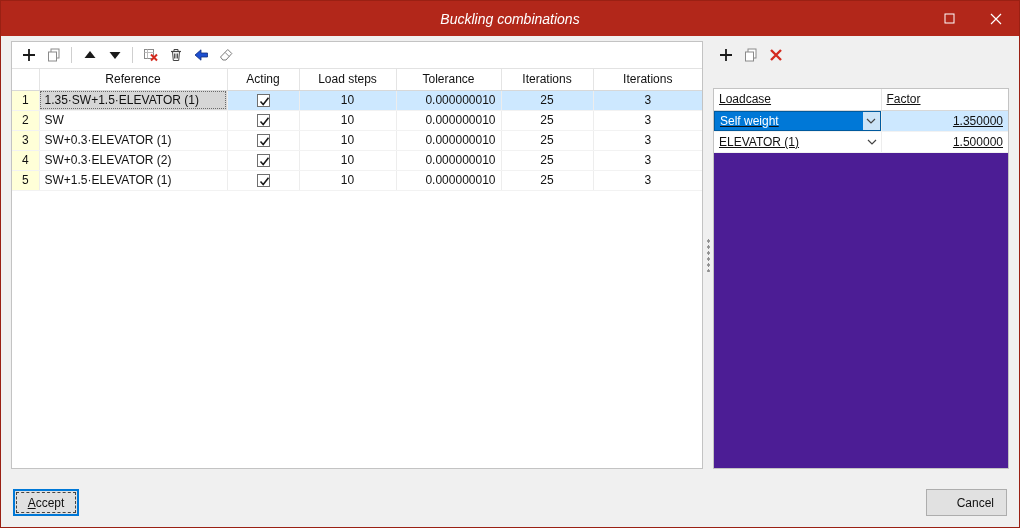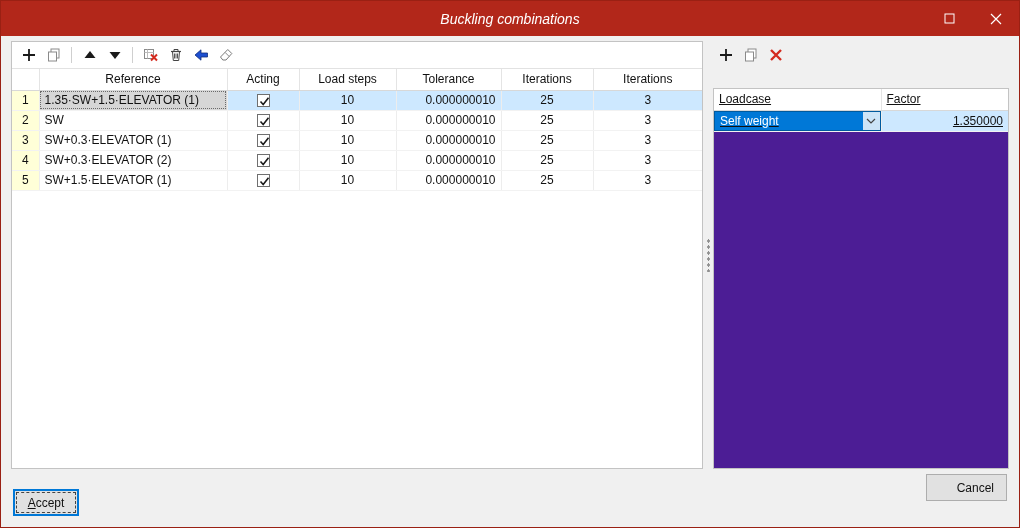--- a/index.html
+++ b/index.html
@@ -75,21 +75,21 @@
     position:absolute; height:27px; background:#e1e1e1; border:1px solid #adadad;
     font-family:"Liberation Sans", sans-serif; font-size:12px; color:#111;
     display:flex; align-items:center; justify-content:center; padding:0 12px;
   }
   .btn.accept {
     left:12px; bottom:11px; min-width:66px;
     border:1px solid #0078d7; box-shadow:inset 0 0 0 1px #0078d7;
     outline:1px dashed #444; outline-offset:-4px;
   }
   .btn.accept .u { text-decoration:underline; }
-  .btn.cancel { right:12px; bottom:26px; min-width:62px;padding-left:30px; }
+  .btn.cancel { right:12px; bottom:11px; min-width:62px;padding-left:30px; }
 </style>
 </head>
 <body>
 
 <div class="window">
 
   <div class="titlebar">
     <div class="title">Buckling combinations</div>
     <div class="title-buttons">
       <div class="tb-btn">
@@ -301,20 +301,33 @@
         <span class="lc-text">Self weight</span>
         <span class="chev">
           <svg width="10" height="6" viewBox="0 0 10 6">
                       <path d="M1 1l4 4 4-4" stroke="#444" stroke-width="1.2" fill="none"></path>
                     </svg>
         </span>
       </span>
     </td>
     <td class="right">1.350000</td>
   </tr>
+            <tr>
+    <td class="lc">
+      <span class="combo">
+        <span class="lc-text">ELEVATOR (1)</span>
+        <span class="chev">
+          <svg width="10" height="6" viewBox="0 0 10 6">
+                      <path d="M1 1l4 4 4-4" stroke="#444" stroke-width="1.2" fill="none"></path>
+                    </svg>
+        </span>
+      </span>
+    </td>
+    <td class="right">1.500000</td>
+  </tr>
           </tbody>
       </table>
     </div>
   </div>
 
   <button class="btn accept">
     <span class="u">A</span>
       <span>ccept</span>
   </button>
   <button class="btn cancel">Cancel</button>

